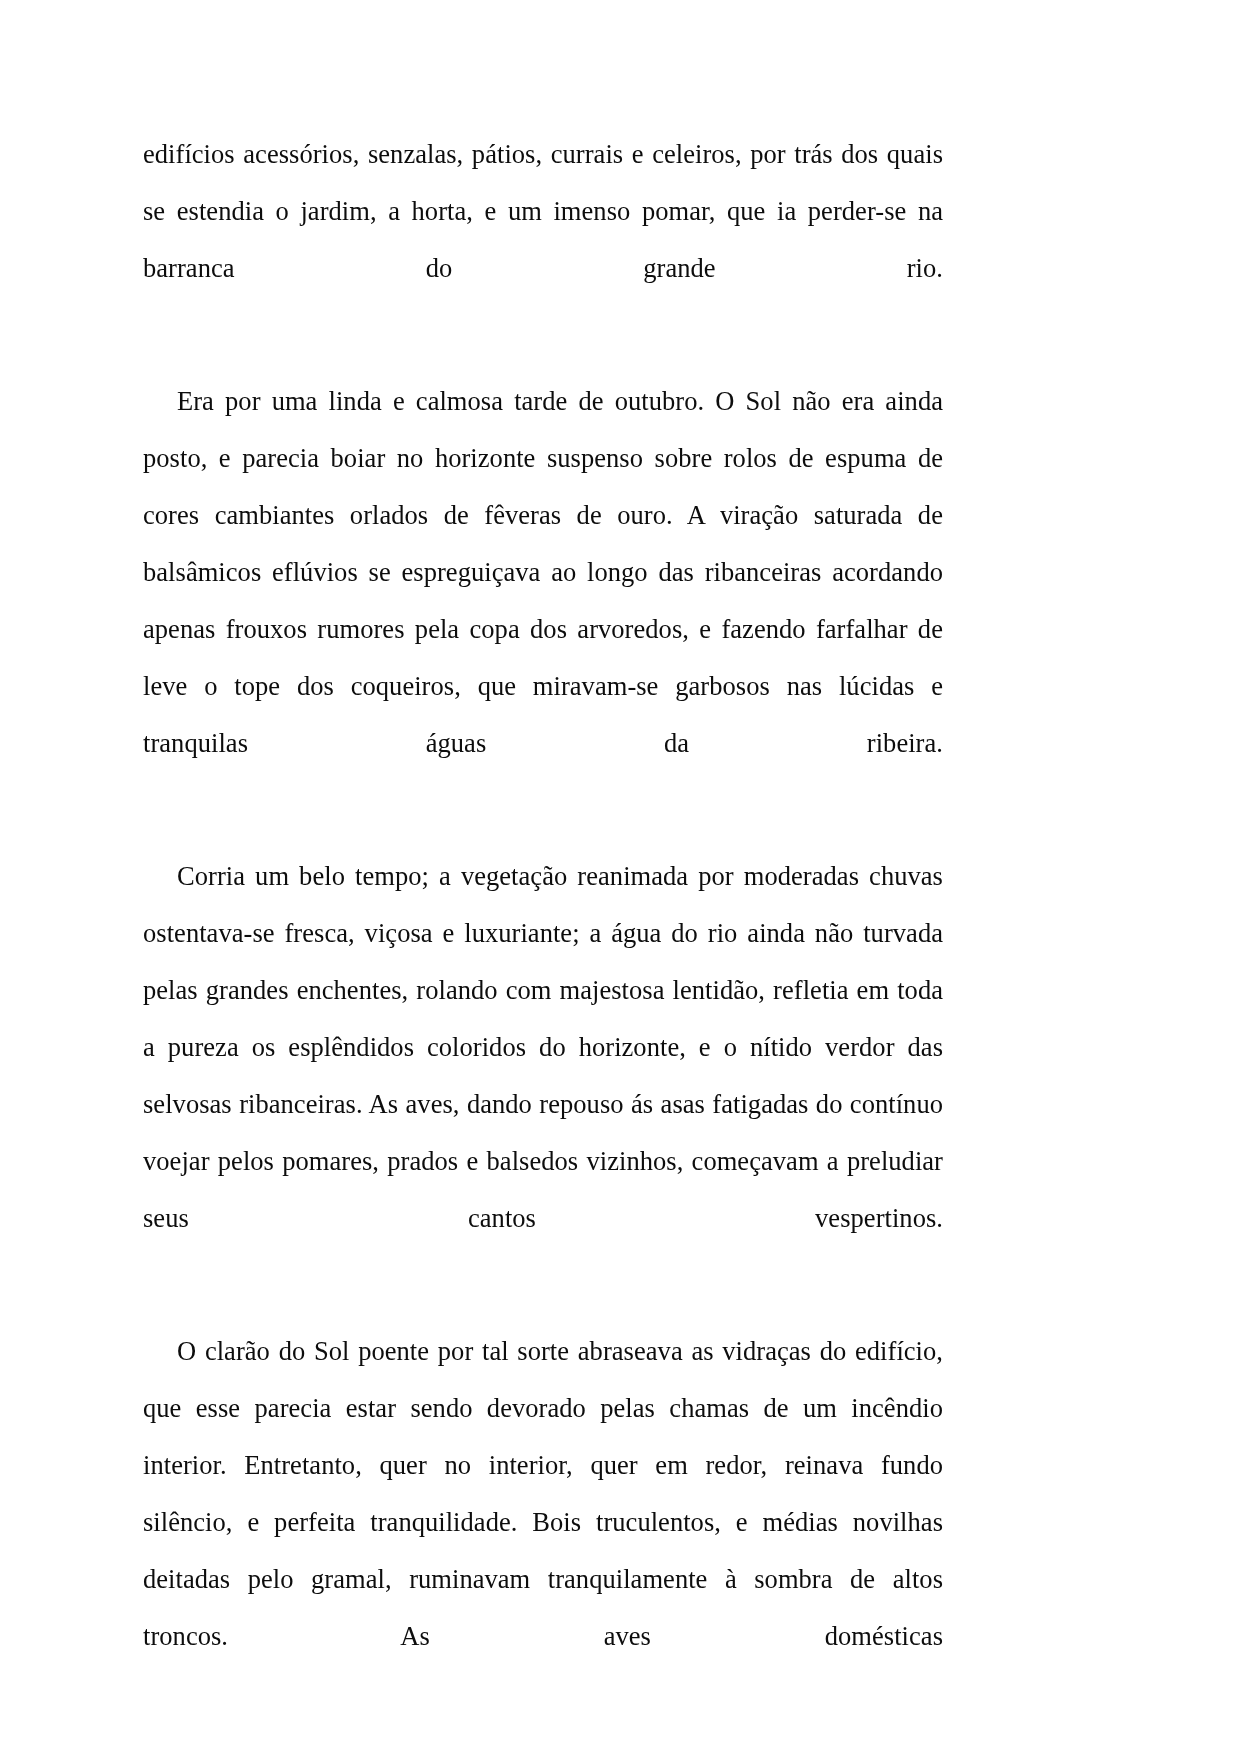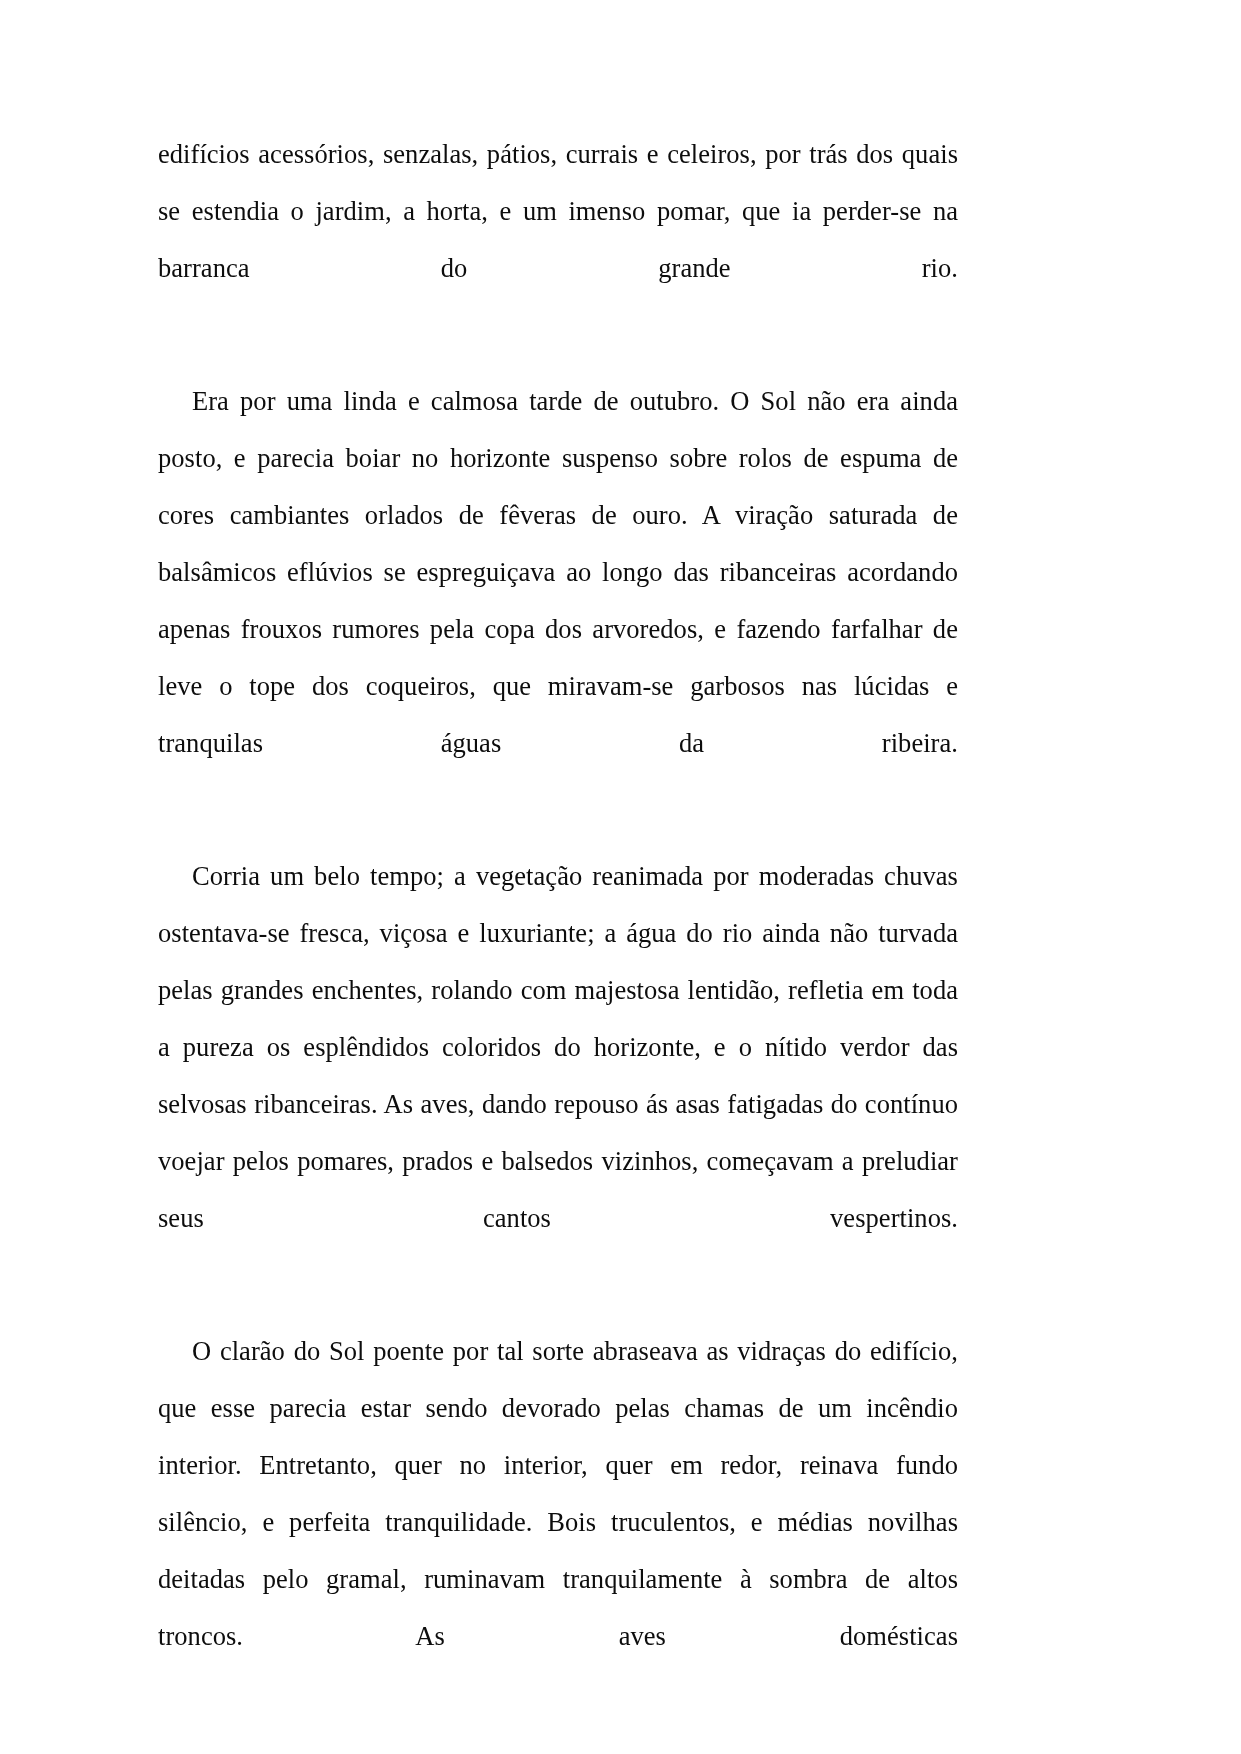--- a/index.html
+++ b/index.html
@@ -12,21 +12,21 @@
     position: relative;
     width: 1241px;
     height: 1754px;
     background: #ffffff;
     overflow: hidden;
     box-sizing: border-box;
   }
 
   .text-column {
     position: absolute;
-    left: 158px;
+    left: 143px;
     top: 126px;
     width: 800px;
   }
 
   .para {
     margin: 0 0 19px 0;
     font-family: "Liberation Serif", "DejaVu Serif", serif;
     font-size: 26.5px;
     line-height: 57px;
     color: #0d0d0d;

